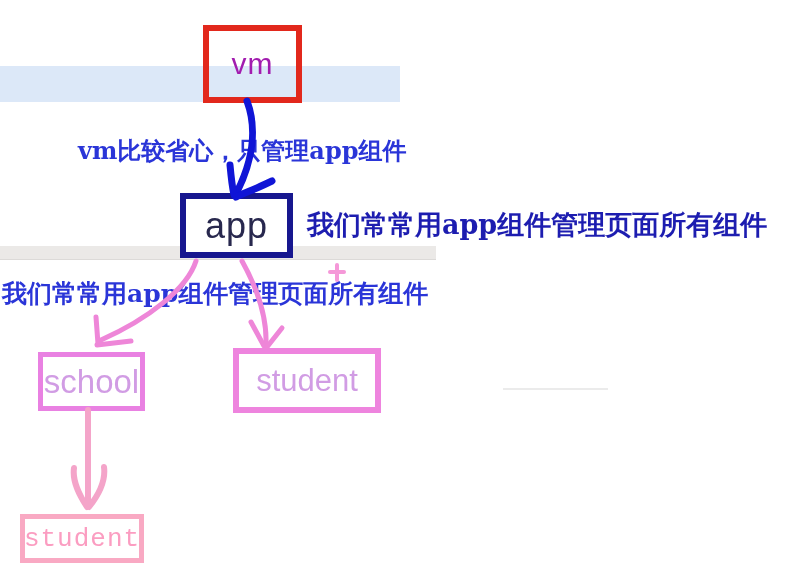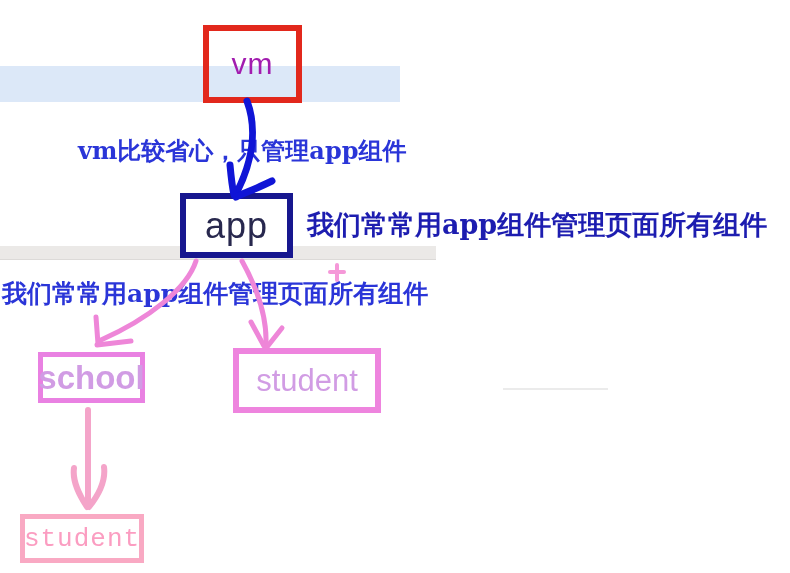--- a/index.html
+++ b/index.html
@@ -18,22 +18,22 @@
   }
   .node-vm{
     left:203px;top:25px;width:99px;height:78px;border:6px solid #e2281c;
     font-size:30px;color:#a21caf;letter-spacing:1px;
   }
   .node-app{
     left:180px;top:193px;width:113px;height:65px;border:6px solid #17178f;
     background:#ffffff;font-size:36px;color:#28284e;letter-spacing:1px;
   }
   .node-school{
-    left:38px;top:352px;width:107px;height:51px;border:5px solid #e981e2;
-    background:#fff;font-size:33px;color:#d19ce4;font-weight:700;
+    left:38px;top:352px;width:107px;height:59px;border:5px solid #e981e2;
+    background:#fff;font-size:33px;color:#d19ce4;font-weight:400;
   }
   .node-student-mid{
     left:233px;top:348px;width:148px;height:65px;border:6px solid #ee84de;
     background:#fff;font-size:31px;color:#d19ce4;font-weight:300;
   }
   .node-student-bottom{
     left:20px;top:514px;width:124px;height:49px;border:5px solid #f9a9c3;
     background:#fff;font-family:"Liberation Mono",monospace;
     font-size:26px;color:#fb9dc1;letter-spacing:1px;
   }

